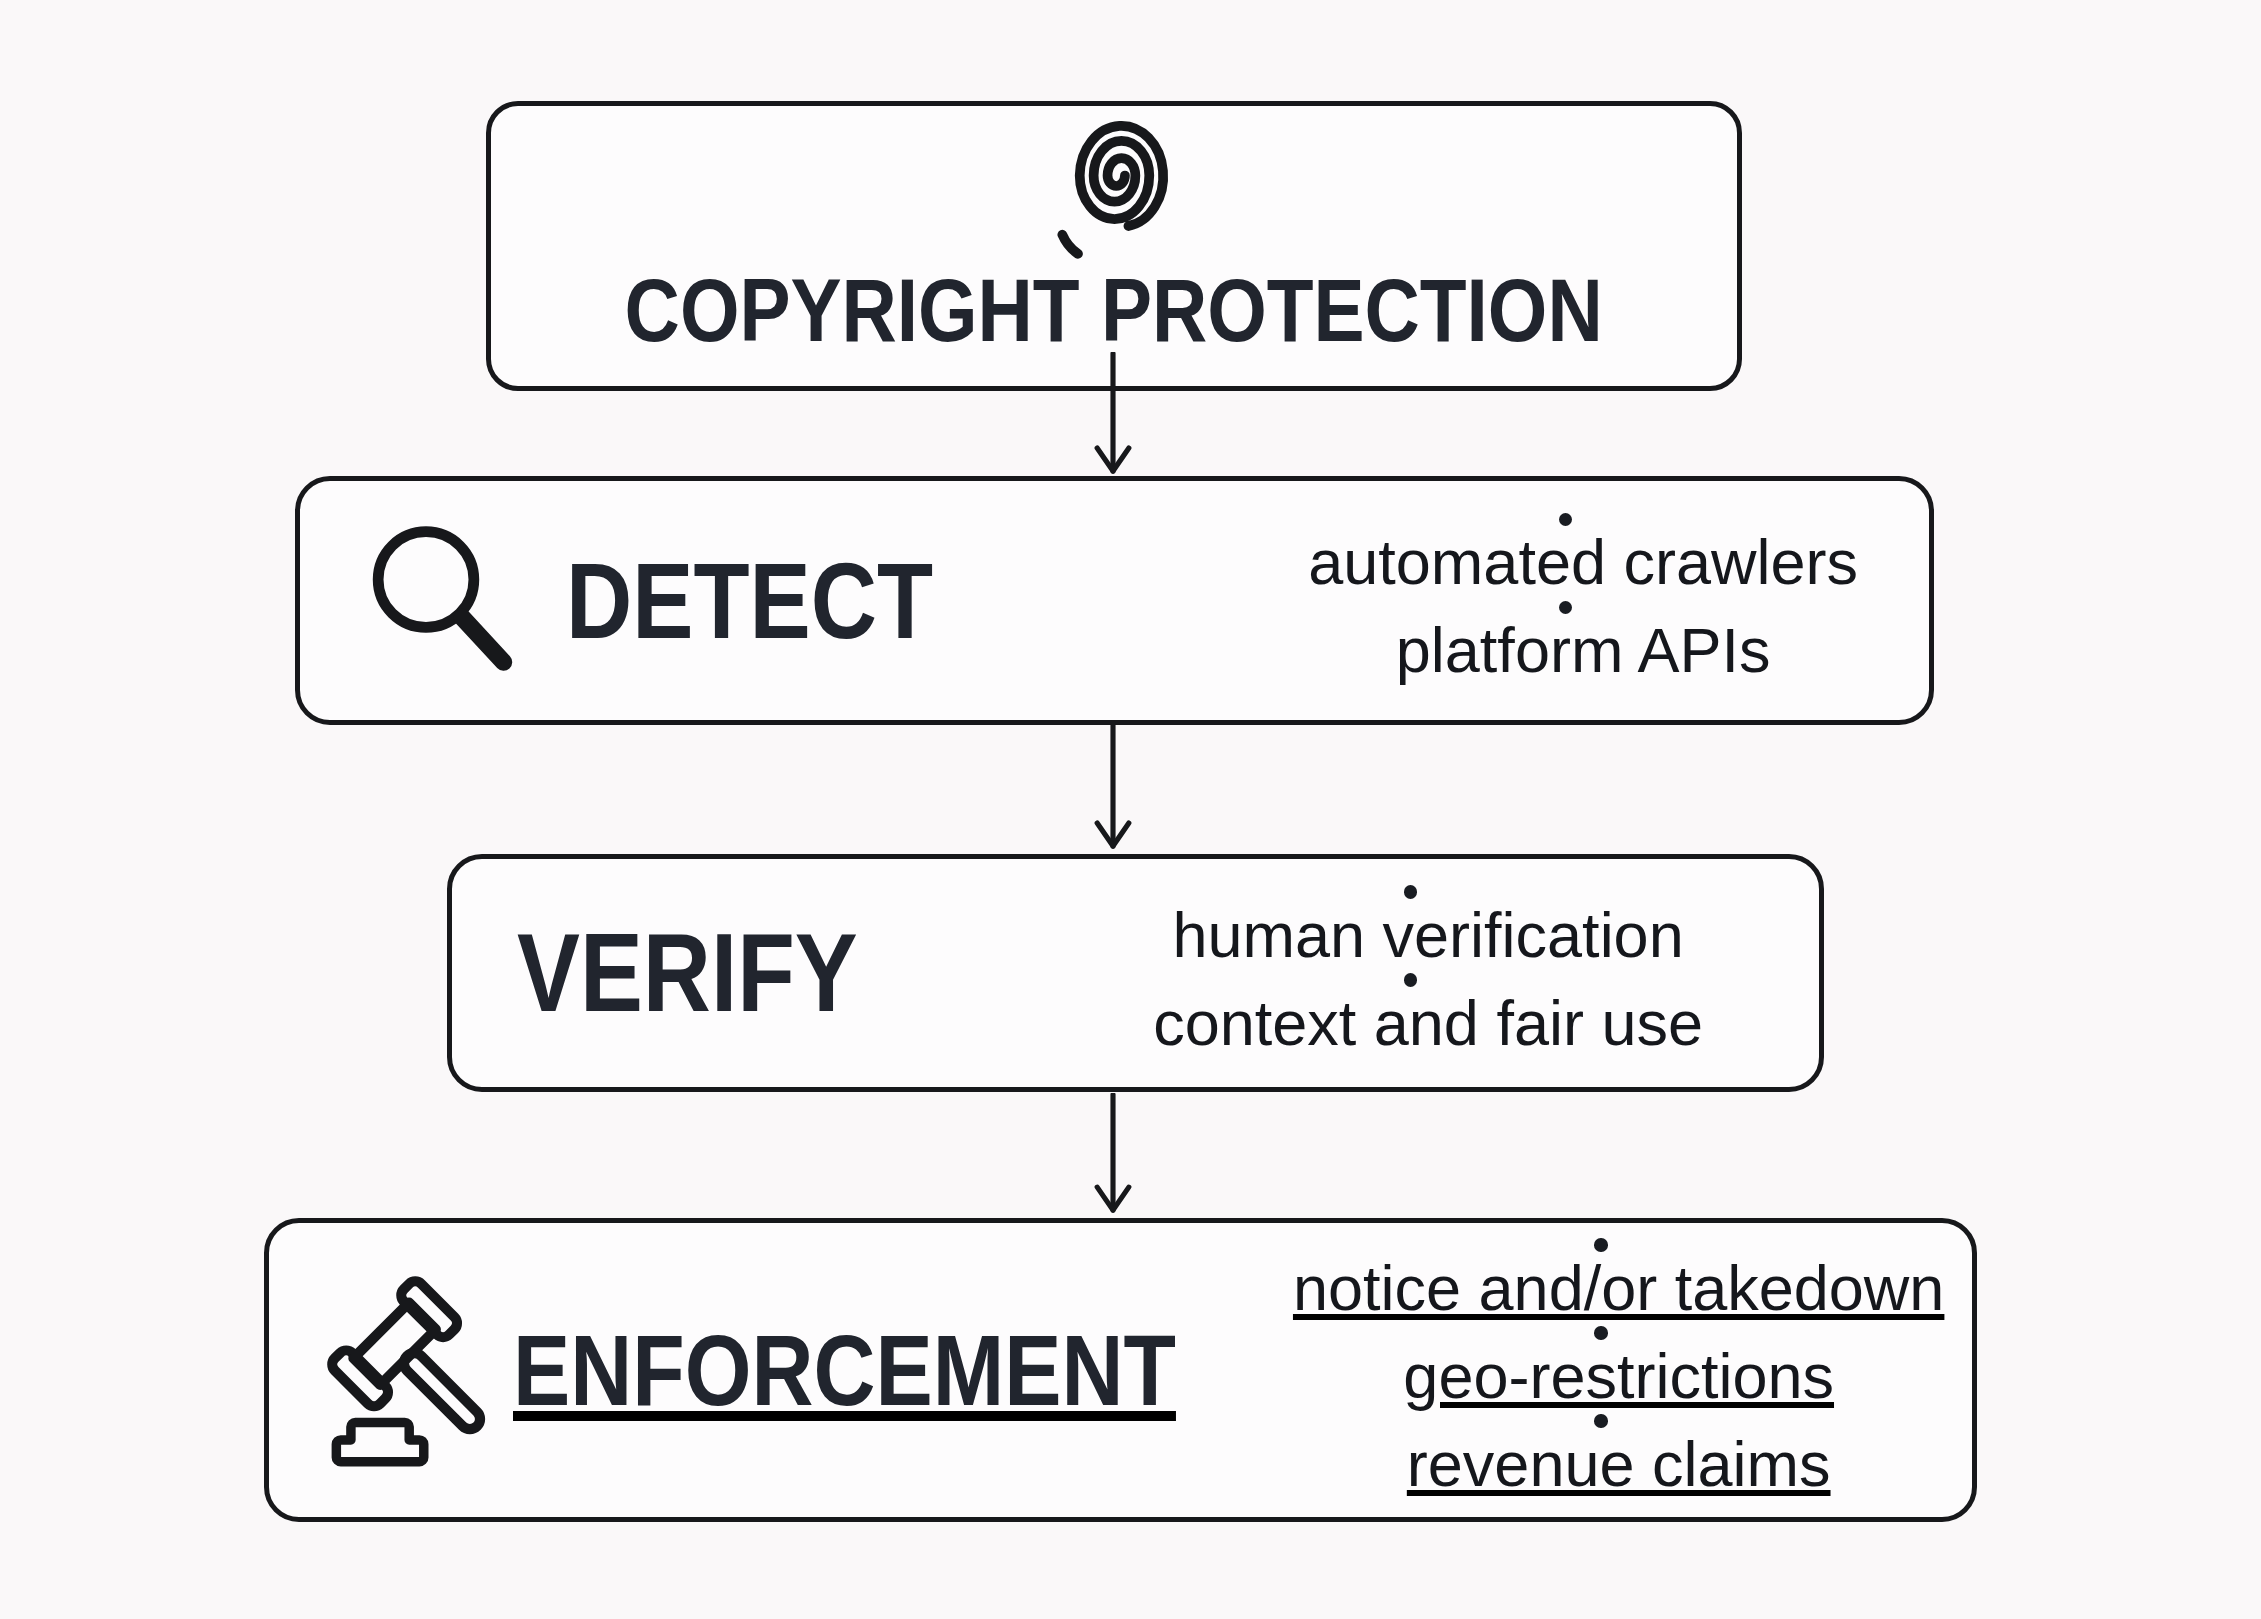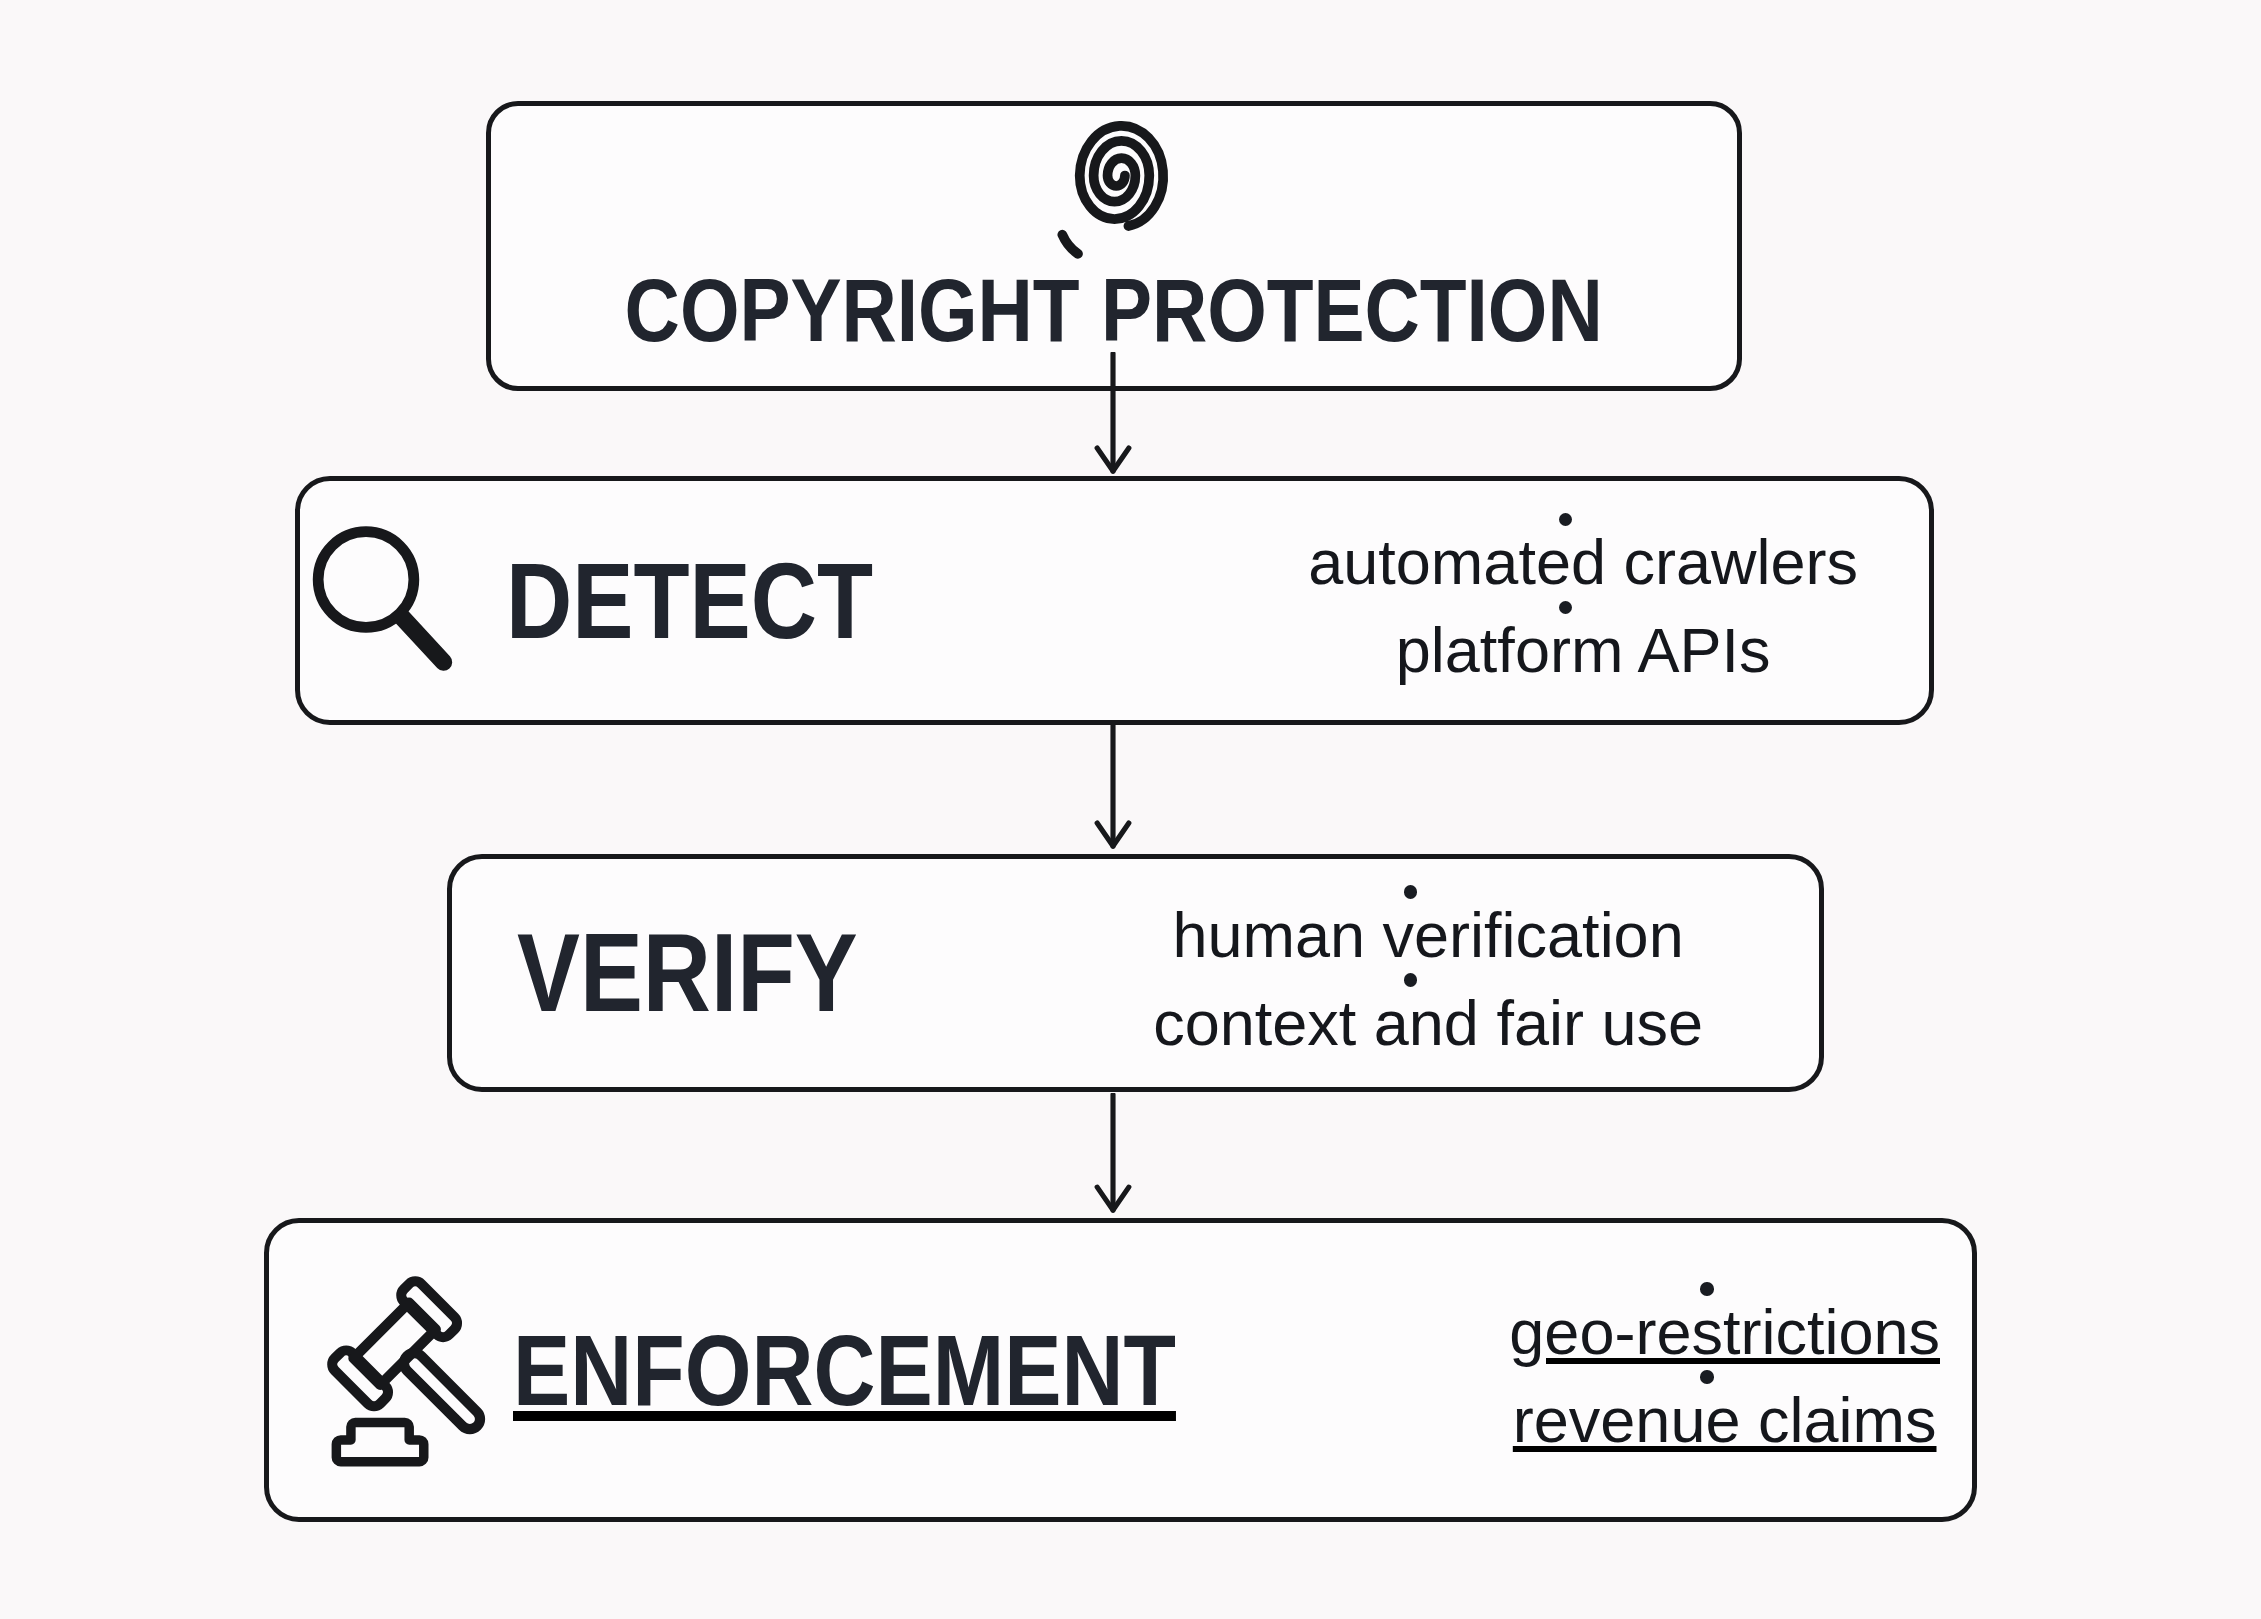--- a/index.html
+++ b/index.html
@@ -69,21 +69,21 @@
     background: #191c22;
     margin-right: 35px;
   }
   .arrow {
     position: absolute;
     display: block;
   }
   
   #node-copyright { left: 486px; top: 101px; width: 1256px; height: 290px; padding: 0 48px; border-radius: 32px; flex-direction: column; }
   #node-copyright .node-title { font-size: 89px; }
-  #node-detect { left: 295px; top: 476px; width: 1639px; height: 249px; padding-right: 71px; }
+  #node-detect { left: 295px; top: 476px; width: 1639px; height: 249px; padding-left: 60px; padding-right: 71px; }
   #node-detect .node-title { font-size: 108px; margin-left: 41px; }
   #node-verify { left: 447px; top: 854px; width: 1377px; height: 238px; padding-left: 65px; padding-right: 116px; }
   #node-verify .node-title { font-size: 111px; }
   #node-enforcement { left: 264px; top: 1218px; width: 1713px; height: 304px; padding-left: 38px; padding-right: 32px; text-decoration: underline; }
   #node-enforcement .node-title { font-size: 101px; margin-left: 22px; }
   #arrow-1 { left: 1089px; top: 352px; }
   #arrow-2 { left: 1089px; top: 724px; }
   #arrow-3 { left: 1089px; top: 1093px; }
   .icon-stroke {
     fill: none;
@@ -173,20 +173,24 @@
           <rect class="icon-stroke" stroke-width="7" x="33" y="39" width="54" height="26"></rect>
           <rect class="icon-stroke" stroke-width="7" x="53" y="64" width="14" height="68" rx="7"></rect>
         </g>
         <path class="icon-stroke" stroke-width="6.5" d="M 33,106 h 34 a 3,3 0 0 1 3,3 v 9 h 7 a 3,3 0 0 1 3,3 v 9 a 3,3 0 0 1 -3,3 H 23 a 3,3 0 0 1 -3,-3 v -9 a 3,3 0 0 1 3,-3 h 7 v -9 a 3,3 0 0 1 3,-3 z"></path>
       </svg>
     </span>
     <span class="node-title">ENFORCEMENT</span>
     <ul class="bullets">
       <li>
           <span class="dot"></span>
+          <span>notice and/or takedown</span>
+        </li>
+      <li>
+          <span class="dot"></span>
           <span>geo-restrictions</span>
         </li>
       <li>
           <span class="dot"></span>
           <span>revenue claims</span>
         </li>
     </ul>
   </div>
 
 </div>

